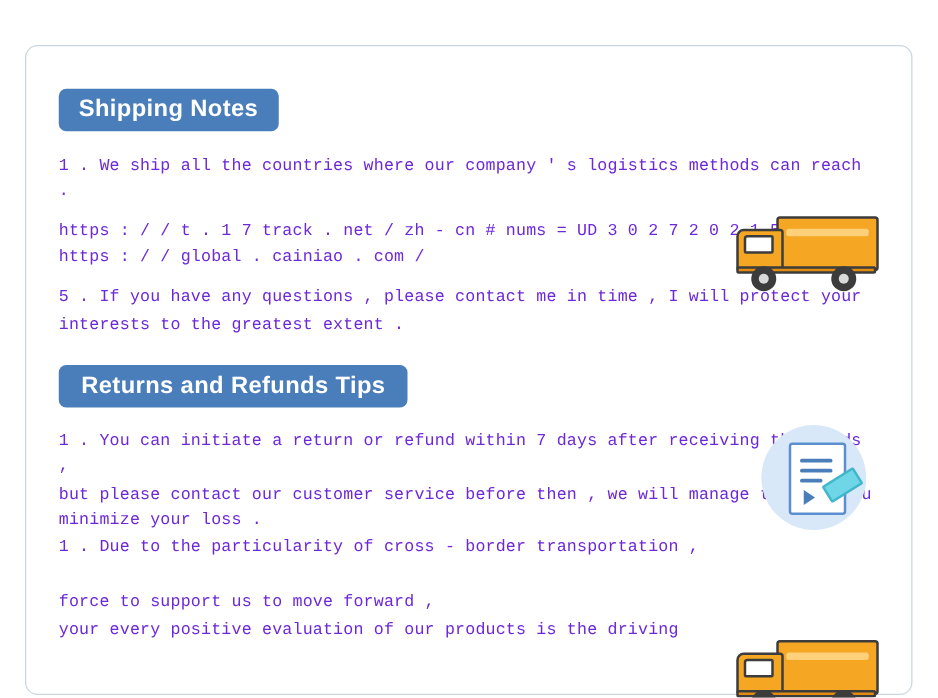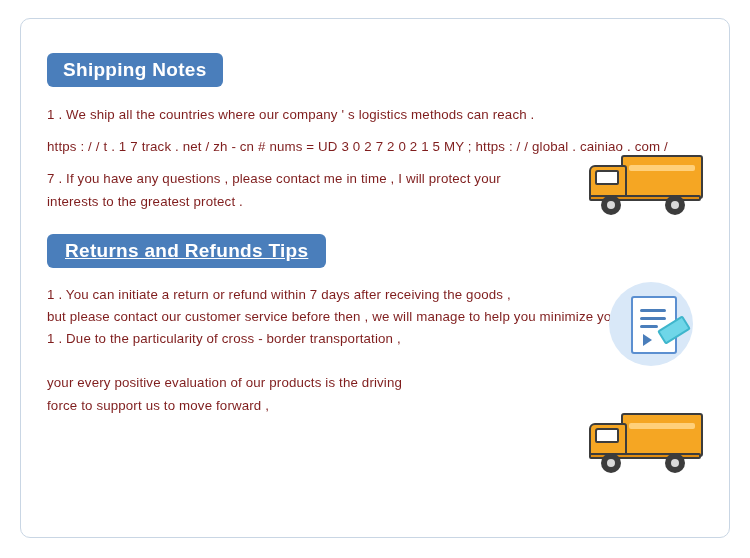--- a/index.html
+++ b/index.html
@@ -12,21 +12,21 @@
     height: 558px;
     font-family: "Liberation Sans", sans-serif;
     color: #1a1a1a;
     overflow: hidden;
   }
   .page {
     position: relative;
     width: 750px;
     height: 408px;
     box-sizing: border-box;
-    padding: 18px 20px;
+    padding: 36px 20px;
   }
   .card {
     position: relative;
     width: 710px;
     height: 520px;
     box-sizing: border-box;
     border: 1px solid #c9d6e4;
     border-radius: 10px;
     background: #ffffff;
     padding: 22px 26px 10px 26px;
@@ -36,26 +36,27 @@
     display: inline-block;
     background: #4a7ebb;
     color: #ffffff;
     font-size: 19px;
     font-weight: bold;
     letter-spacing: 0.3px;
     padding: 7px 16px 8px 16px;
     border-radius: 6px;
     line-height: 1;
   }
-  .heading.wide { padding-left: 18px; padding-right: 18px; text-decoration: underline; }
+  .heading.wide { padding-left: 18px; padding-right: 18px; }
   .body-text {
     font-size: 13.3px;
     line-height: 1.52;
-    color: #7f1d1d;
+    color: #6d28d9;
     letter-spacing: 0.15px;
+    font-family: Liberation Mono, monospace;
   }
   .p { margin: 0 0 12px 0; }
   .p.tight { margin-bottom: 2px; }
   .p.last { margin-bottom: 0; }
 
   
   #sec-shipping { margin-top: 12px; }
   #sec-shipping .body-text { margin-top: 18px; }
   #sec-returns { margin-top: 22px; }
   #sec-returns .body-text { margin-top: 17px; }
@@ -177,22 +178,22 @@
 <body>
 
 <div class="page">
   <div class="card">
 
     <div class="section" id="sec-shipping">
       <div class="heading">Shipping Notes</div>
       <div class="body-text">
         <p class="p">1 . We ship all the countries where our company ' s logistics methods can reach .</p>
         <p class="p">https : / / t . 1 7 track . net / zh - cn # nums = UD 3 0 2 7 2 0 2 1 5 MY ; https : / / global . cainiao . com /</p>
-        <p class="p tight">7 . If you have any questions , please contact me in time , I will protect your</p>
-        <p class="p last">interests  to the greatest protect .</p>
+        <p class="p tight">5 . If you have any questions , please contact me in time , I will protect your</p>
+        <p class="p last">interests  to the greatest extent .</p>
       </div>
       <div class="truck" style="right:-4px; top:100px;">
         <div class="cargo">
             <div class="stripe"></div>
           </div>
         <div class="cab">
             <div class="window"></div>
           </div>
         <div class="bumper"></div>
         <div class="wheel w1"></div>
@@ -214,22 +215,22 @@
           <div class="ln"></div>
           <div class="ln"></div>
         </div>
         <div class="pen"></div>
         <div class="play"></div>
       </div>
     </div>
 
     <div class="section" id="sec-feedback">
       <div class="body-text">
+        <p class="p tight">force to support us to  move forward ,</p>
         <p class="p tight">your every positive evaluation of our products is the driving</p>
-        <p class="p tight">force to support us to  move forward ,</p>
       </div>
       <div class="truck" style="right:-4px; top:38px;">
         <div class="cargo">
             <div class="stripe"></div>
           </div>
         <div class="cab">
             <div class="window"></div>
           </div>
         <div class="bumper"></div>
         <div class="wheel w1"></div>

